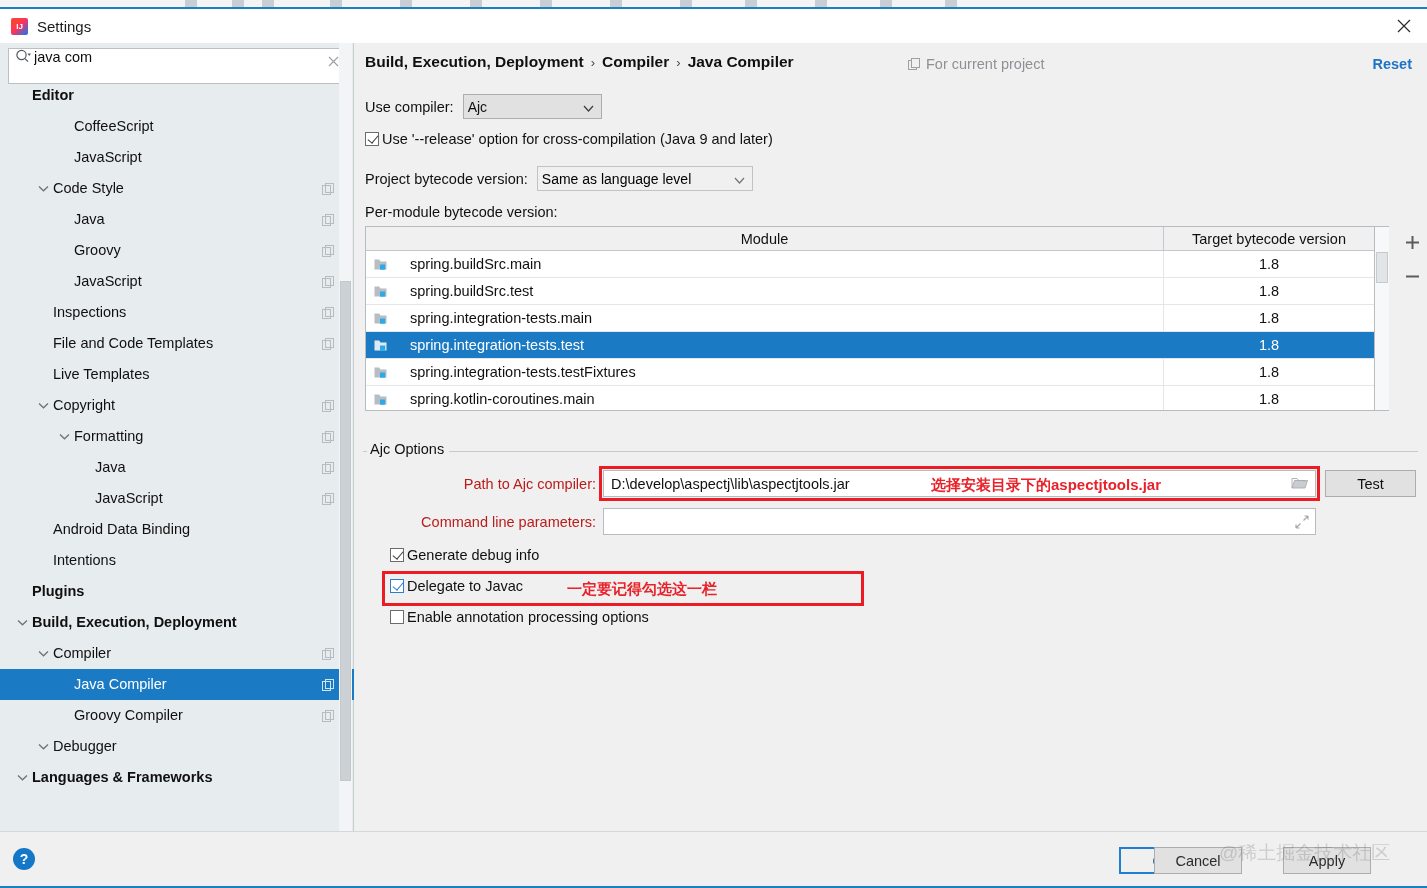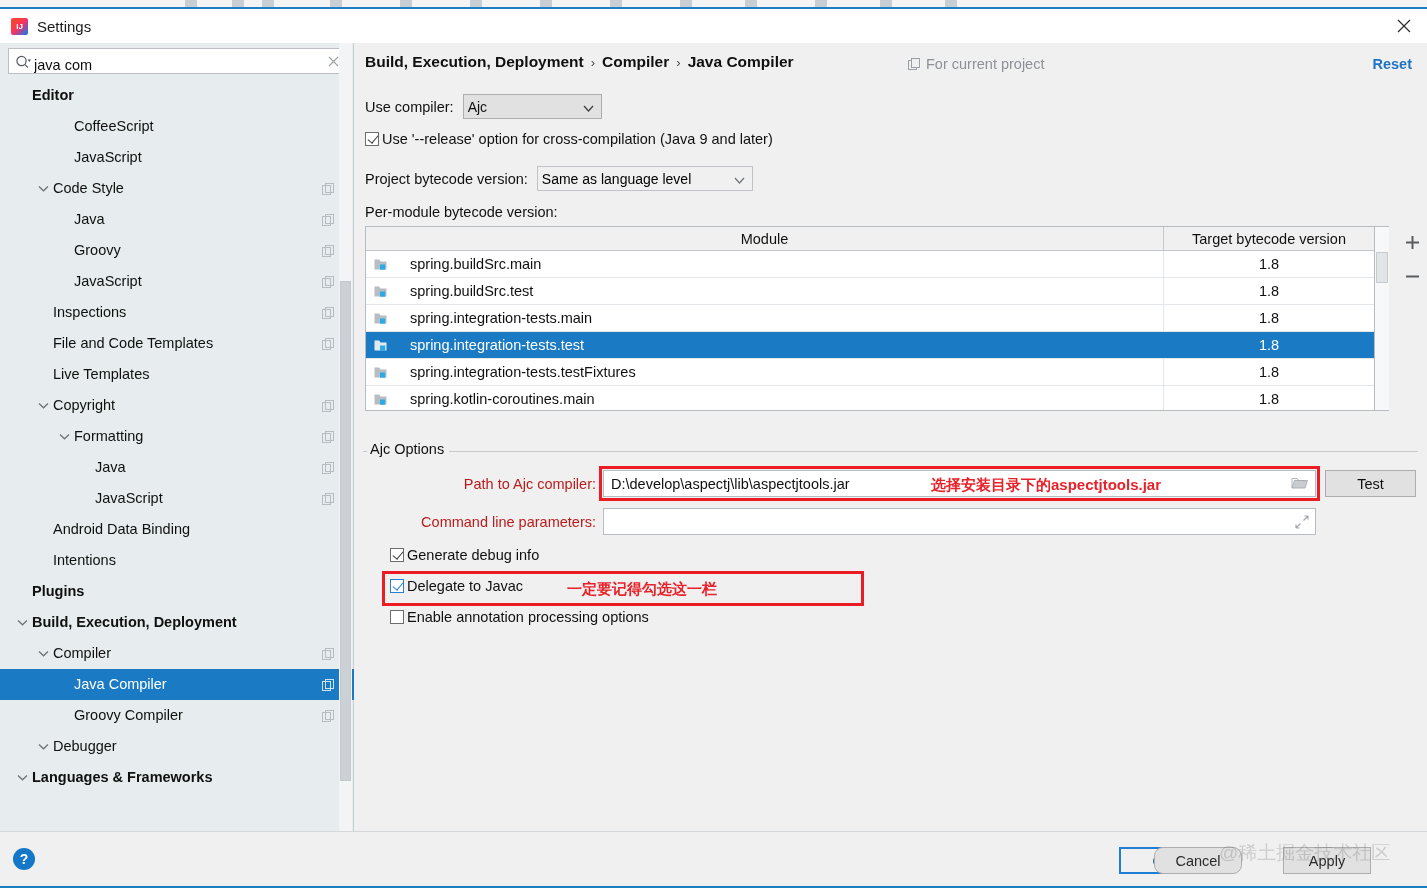--- a/index.html
+++ b/index.html
@@ -66,23 +66,23 @@
     background: #f0f0f0;
   }
 
   
   .left-panel {
     position: absolute; left: 0; top: 0; width: 354px; height: 788px;
     background: #e7ecee;
     border-right: 1px solid #c8cdd0;
   }
   .search-wrap {
-    position: absolute; left: 8px; top: 5px; width: 338px; height: 26px;
+    position: absolute; left: 8px; top: 5px; width: 338px; height: 36px;
     background: #ffffff; border: 1px solid #bcc0c4;
-    display: flex; align-items: flex-end;
+    display: flex; align-items: flex-start;
   }
   .search-icon { margin-left: 6px; flex: none; display:block; }
   .search-value {
     flex: 1; font-size: 14.5px; color: #0d0d0d; margin-left: 1px;
     white-space: nowrap; overflow: hidden;
   }
   .search-clear {
     width: 24px; height: 24px; flex: none;
     display: flex; align-items: center; justify-content: center;
     cursor: pointer;
@@ -787,20 +787,20 @@
         <div class="red-box" style="left:19px; top:130px; width:482px; height:35px;"></div>
         <div class="cn-note" style="left:204px; top:139px;">一定要记得勾选这一栏</div>
       </div>
 
     </div>
   </div>
 
   <div class="bottom-bar">
     <div class="help-btn">?</div>
     <div class="dlg-btn primary" style="left:1119px;">OK</div>
-    <div class="dlg-btn disabled" style="left:1154px;border-radius:9px;">Cancel</div>
+    <div class="dlg-btn disabled" style="left:1154px;">Cancel</div>
     <div class="dlg-btn disabled" style="left:1283px;text-align:center;">Apply</div>
     <div class="bottom-rule"></div>
   </div>
 
   <div class="watermark">@稀土掘金技术社区</div>
 
 </div>
 
 </body></html>

